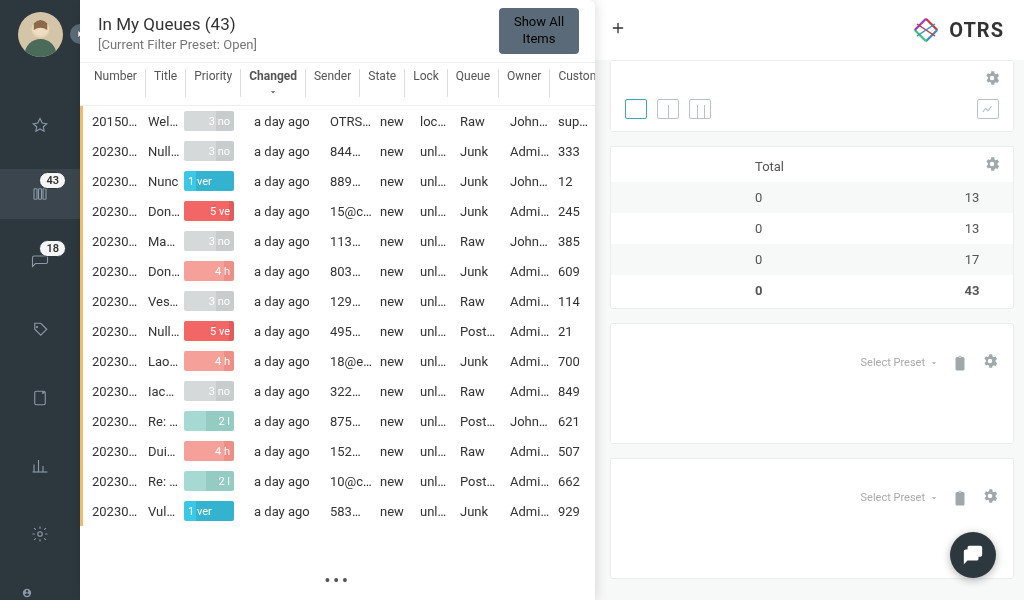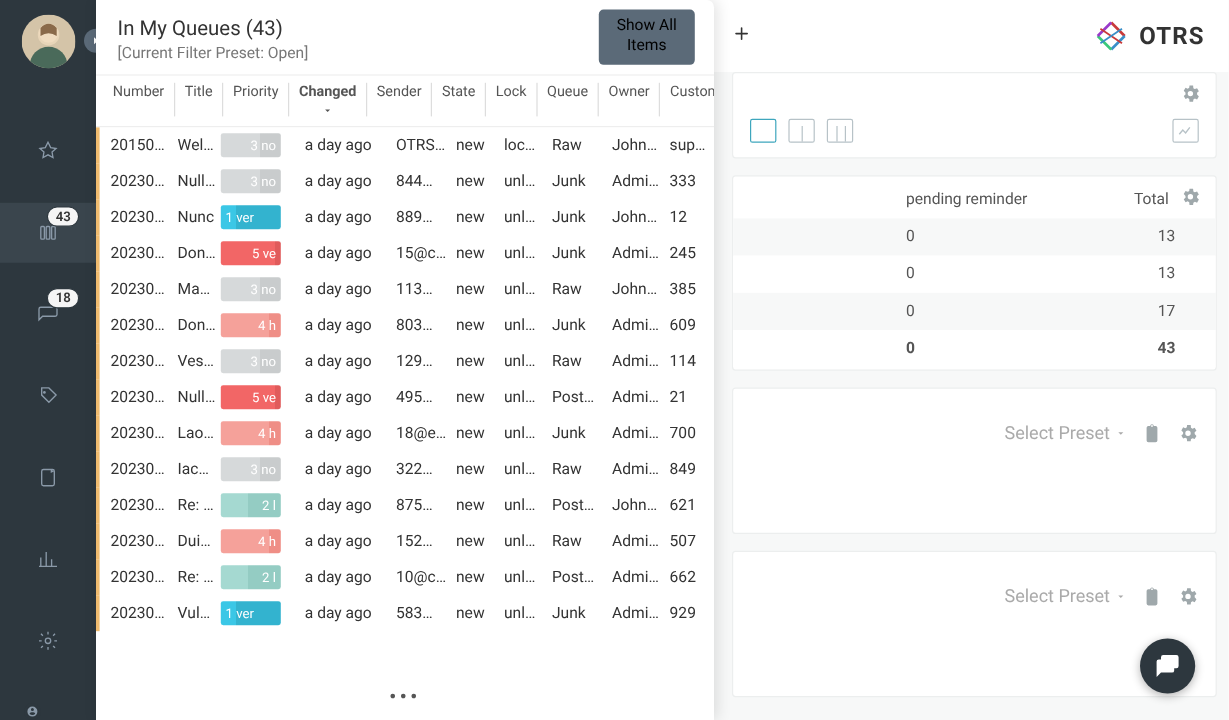--- a/index.html
+++ b/index.html
@@ -45,21 +45,21 @@
     .chart-box svg{width:14px;height:14px; stroke:#b7c2c7; fill:none;}
 
     .stats-table { padding: 4px 0 2px;}
     .stats-header { display:flex; padding:8px 14px; font-size:13px; color:#555;}
     .stats-header .c1{flex:0 0 130px;} .stats-header .c2{flex:0 0 190px;} .stats-header .c3{flex:1;}
     .stats-row { display:flex; padding:8px 14px; font-size:13px; color:#555;}
     .stats-row:nth-child(even){background:#fff;} .stats-row:nth-child(odd){background:#f7f8f8;}
     .stats-row .c1{flex:0 0 130px;} .stats-row .c2{flex:0 0 190px;} .stats-row .c3{flex:1;text-align:center;}
     .stats-row.total{font-weight:700;}
 
-    .preset-bar { display:flex; align-items:flex-start; justify-content:flex-end; gap:12px; padding:28px 14px 10px; font-size:15px; color:#aaa;}
+    .preset-bar { display:flex; align-items:center; justify-content:flex-end; gap:12px; padding:28px 14px 10px; font-size:11px; color:#aaa;}
     .preset-bar .sel{display:flex;align-items:center;gap:4px;}
     .preset-bar svg.clipboard{width:18px;height:18px;fill:#9fa8ab;}
     .preset-bar svg.chev{width:10px;height:10px;fill:#aaa;}
 
     
     .panel { position:absolute; left:0; top:0; width:515px; bottom:0; background:#fff; box-shadow: 2px 0 12px rgba(0,0,0,0.12); z-index:50; display:flex; flex-direction:column; border-top-right-radius:6px;}
     .panel-header { padding:14px 18px 10px; position:relative;}
     .panel-title { font-size:17px; color:#333; font-weight:400; }
     .panel-sub { font-size:13px; color:#777; margin-top:3px;}
     .show-all { position:absolute; right:16px; top:8px; background:#5b6a78; color:#000000; font-size:13px; padding:6px 14px; border-radius:4px; text-align:center; line-height:1.3; width:80px;}
@@ -214,21 +214,20 @@
         </div>
       </div>
 
       <div class="card">
         <span class="gear"><svg viewBox="0 0 24 24">
               <path d="M19.4 13a7.5 7.5 0 000-2l2-1.6-2-3.4-2.4 1a7.5 7.5 0 00-1.7-1L15 3h-4l-.3 2.5a7.5 7.5 0 00-1.7 1l-2.4-1-2 3.4L6.6 11a7.5 7.5 0 000 2l-2 1.6 2 3.4 2.4-1a7.5 7.5 0 001.7 1L11 21h4l.3-2.5a7.5 7.5 0 001.7-1l2.4 1 2-3.4zM12 15a3 3 0 110-6 3 3 0 010 6z"></path>
             </svg></span>
         <div class="stats-table">
           <div class="stats-header">
             <div class="c1"></div>
-            <div class="c2">pending reminder</div>
             <div class="c3">Total</div>
           </div>
           <div id="stats-rows">
               <div class="stats-row">
     <div class="c1"></div>
     <div class="c2">0</div>
     <div class="c3">13</div>
               </div>
               <div class="stats-row">
     <div class="c1"></div>

